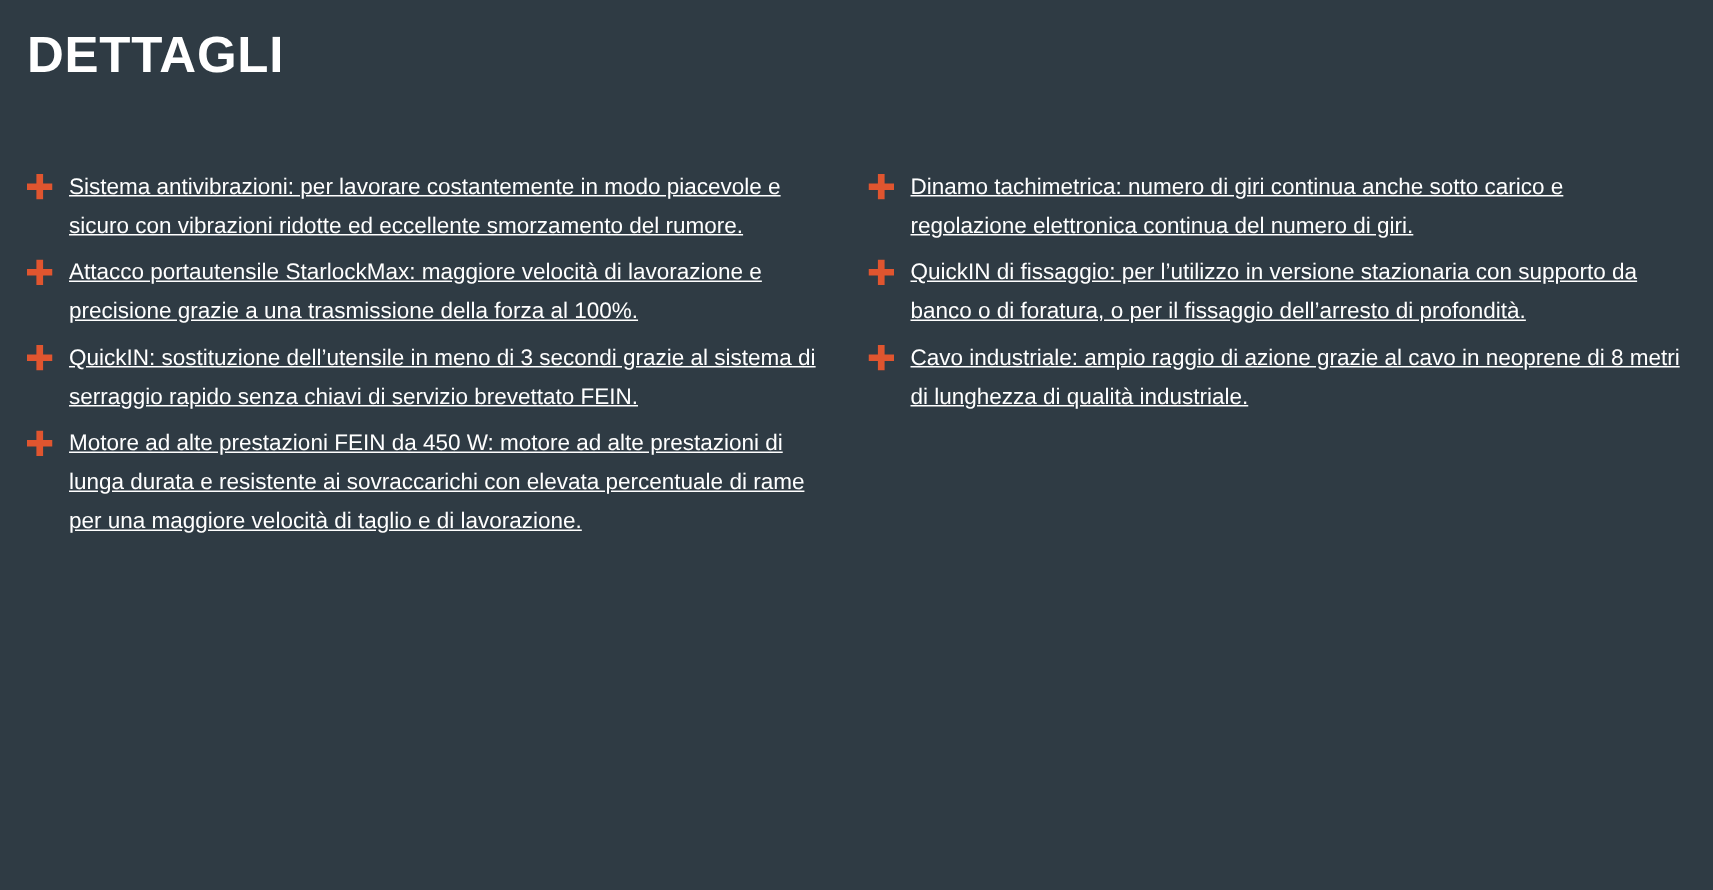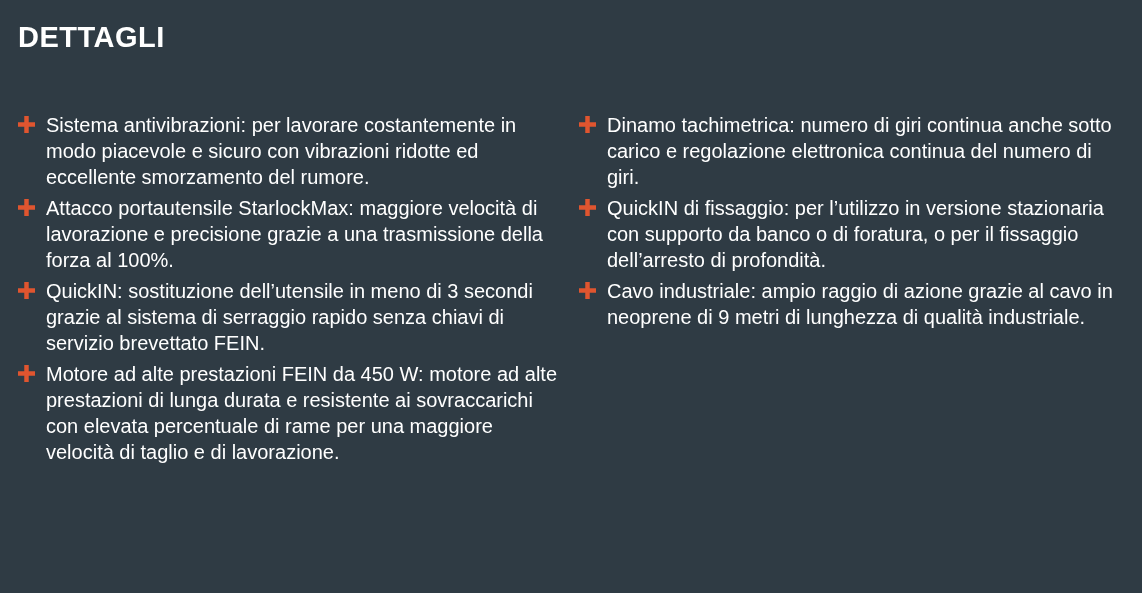--- a/index.html
+++ b/index.html
@@ -18,21 +18,21 @@
     background: var(--bg);
     font-family: "Liberation Sans", sans-serif;
     color: var(--text);
     overflow: hidden;
   }
   .wrap {
     padding: 16px 22px 0 18px;
   }
   .page-title {
     margin: 2px 0 0 0;
-    font-size: 29px;
+    font-size: 34px;
     line-height: 38px;
     font-weight: 700;
     letter-spacing: 0.5px;
     color: var(--text);
   }
   .columns {
     margin-top: 56px;
     display: grid;
     grid-template-columns: 1fr 1fr;
     column-gap: 20px;
@@ -48,24 +48,25 @@
     flex: 0 0 auto;
     width: 17px;
     height: 17px;
     margin: 4px 11px 0 0;
     display: inline-block;
   }
   .plus svg { display: block; }
   .plus svg path { fill: var(--accent); }
   .item-text {
     margin: 0;
-    font-size: 20px;
+    font-size: 15px;
     line-height: 26px;
     letter-spacing: 0;
     color: var(--text);
+    text-decoration: underline;
   }
 </style>
 </head>
 <body>
 
 <section class="wrap">
   <h1 class="page-title">DETTAGLI</h1>
   <div class="columns">
     <div class="col">
   <div class="item">
@@ -124,19 +125,19 @@
     </span>
     <p class="item-text">QuickIN di fissaggio: per l’utilizzo in versione stazionaria con supporto da banco o di foratura, o per il fissaggio dell’arresto di profondità.</p>
   </div>
 
   <div class="item">
     <span class="plus">
       <svg viewBox="0 0 19 19" width="17" height="17" aria-hidden="true">
         <path d="M7 0h5v7h7v5h-7v7H7v-7H0V7h7z"></path>
       </svg>
     </span>
-    <p class="item-text">Cavo industriale: ampio raggio di azione grazie al cavo in neoprene di 9 metri di lunghezza di qualità industriale.</p>
+    <p class="item-text">Cavo industriale: ampio raggio di azione grazie al cavo in neoprene di 8 metri di lunghezza di qualità industriale.</p>
   </div>
 
 
 </div>
   </div>
 </section>
 
 </body></html>

